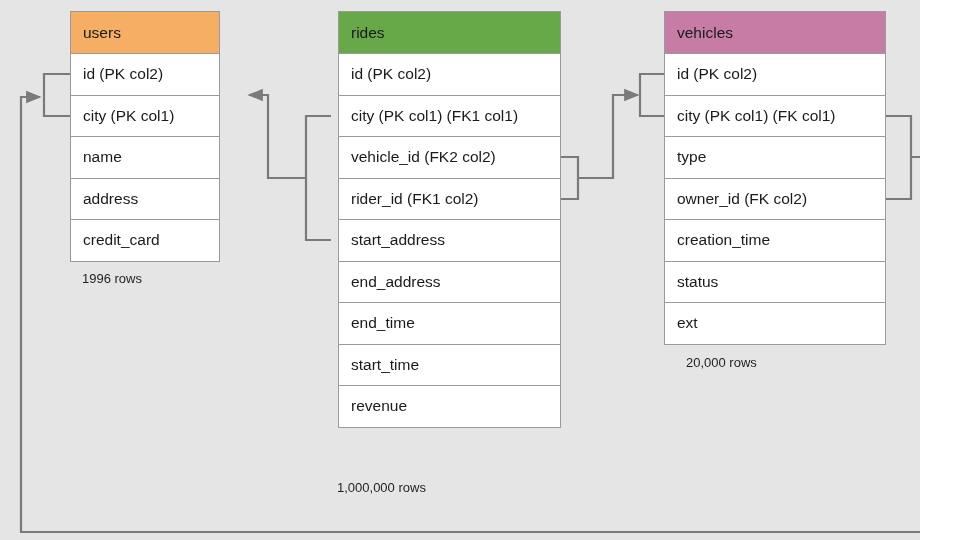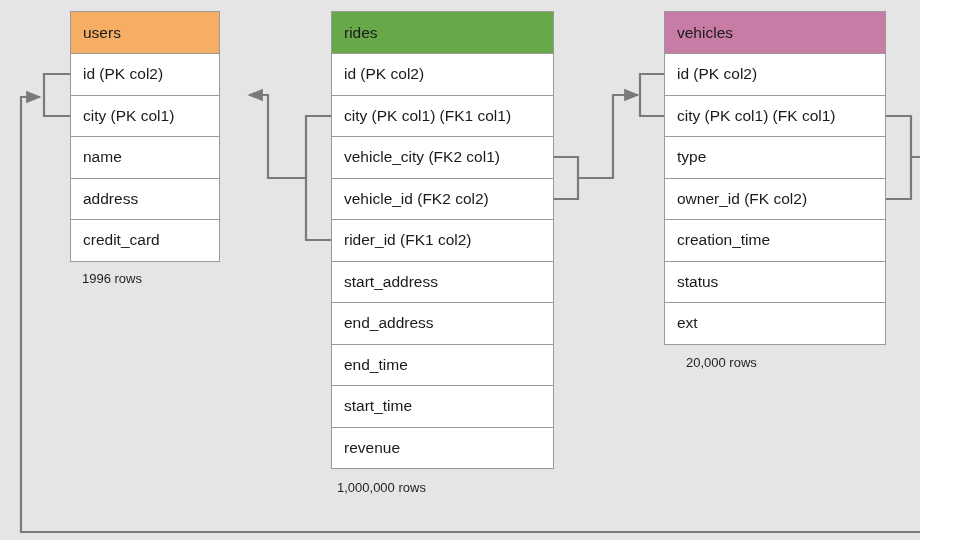--- a/index.html
+++ b/index.html
@@ -103,32 +103,29 @@
     </div>
     <div class="t-row">
       <span>address</span>
     </div>
     <div class="t-row">
       <span>credit_card</span>
     </div>
   </div>
   <div class="rowcount" style="left:82px; top:271px;">1996 rows</div>
 
-  <div class="table-box" style="left:331px; top:11px; width:223px;text-align:right;">
+  <div class="table-box" style="left:338px; top:11px; width:223px;text-align:right;">
     <div class="t-header" style="background:#67a948;">
       <span>rides</span>
     </div>
     <div class="t-row">
       <span>id (PK col2)</span>
     </div>
     <div class="t-row">
       <span>city (PK col1) (FK1 col1)</span>
-    </div>
-    <div class="t-row">
-      <span>vehicle_city (FK2 col1)</span>
     </div>
     <div class="t-row">
       <span>vehicle_id (FK2 col2)</span>
     </div>
     <div class="t-row">
       <span>rider_id (FK1 col2)</span>
     </div>
     <div class="t-row">
       <span>start_address</span>
     </div>

